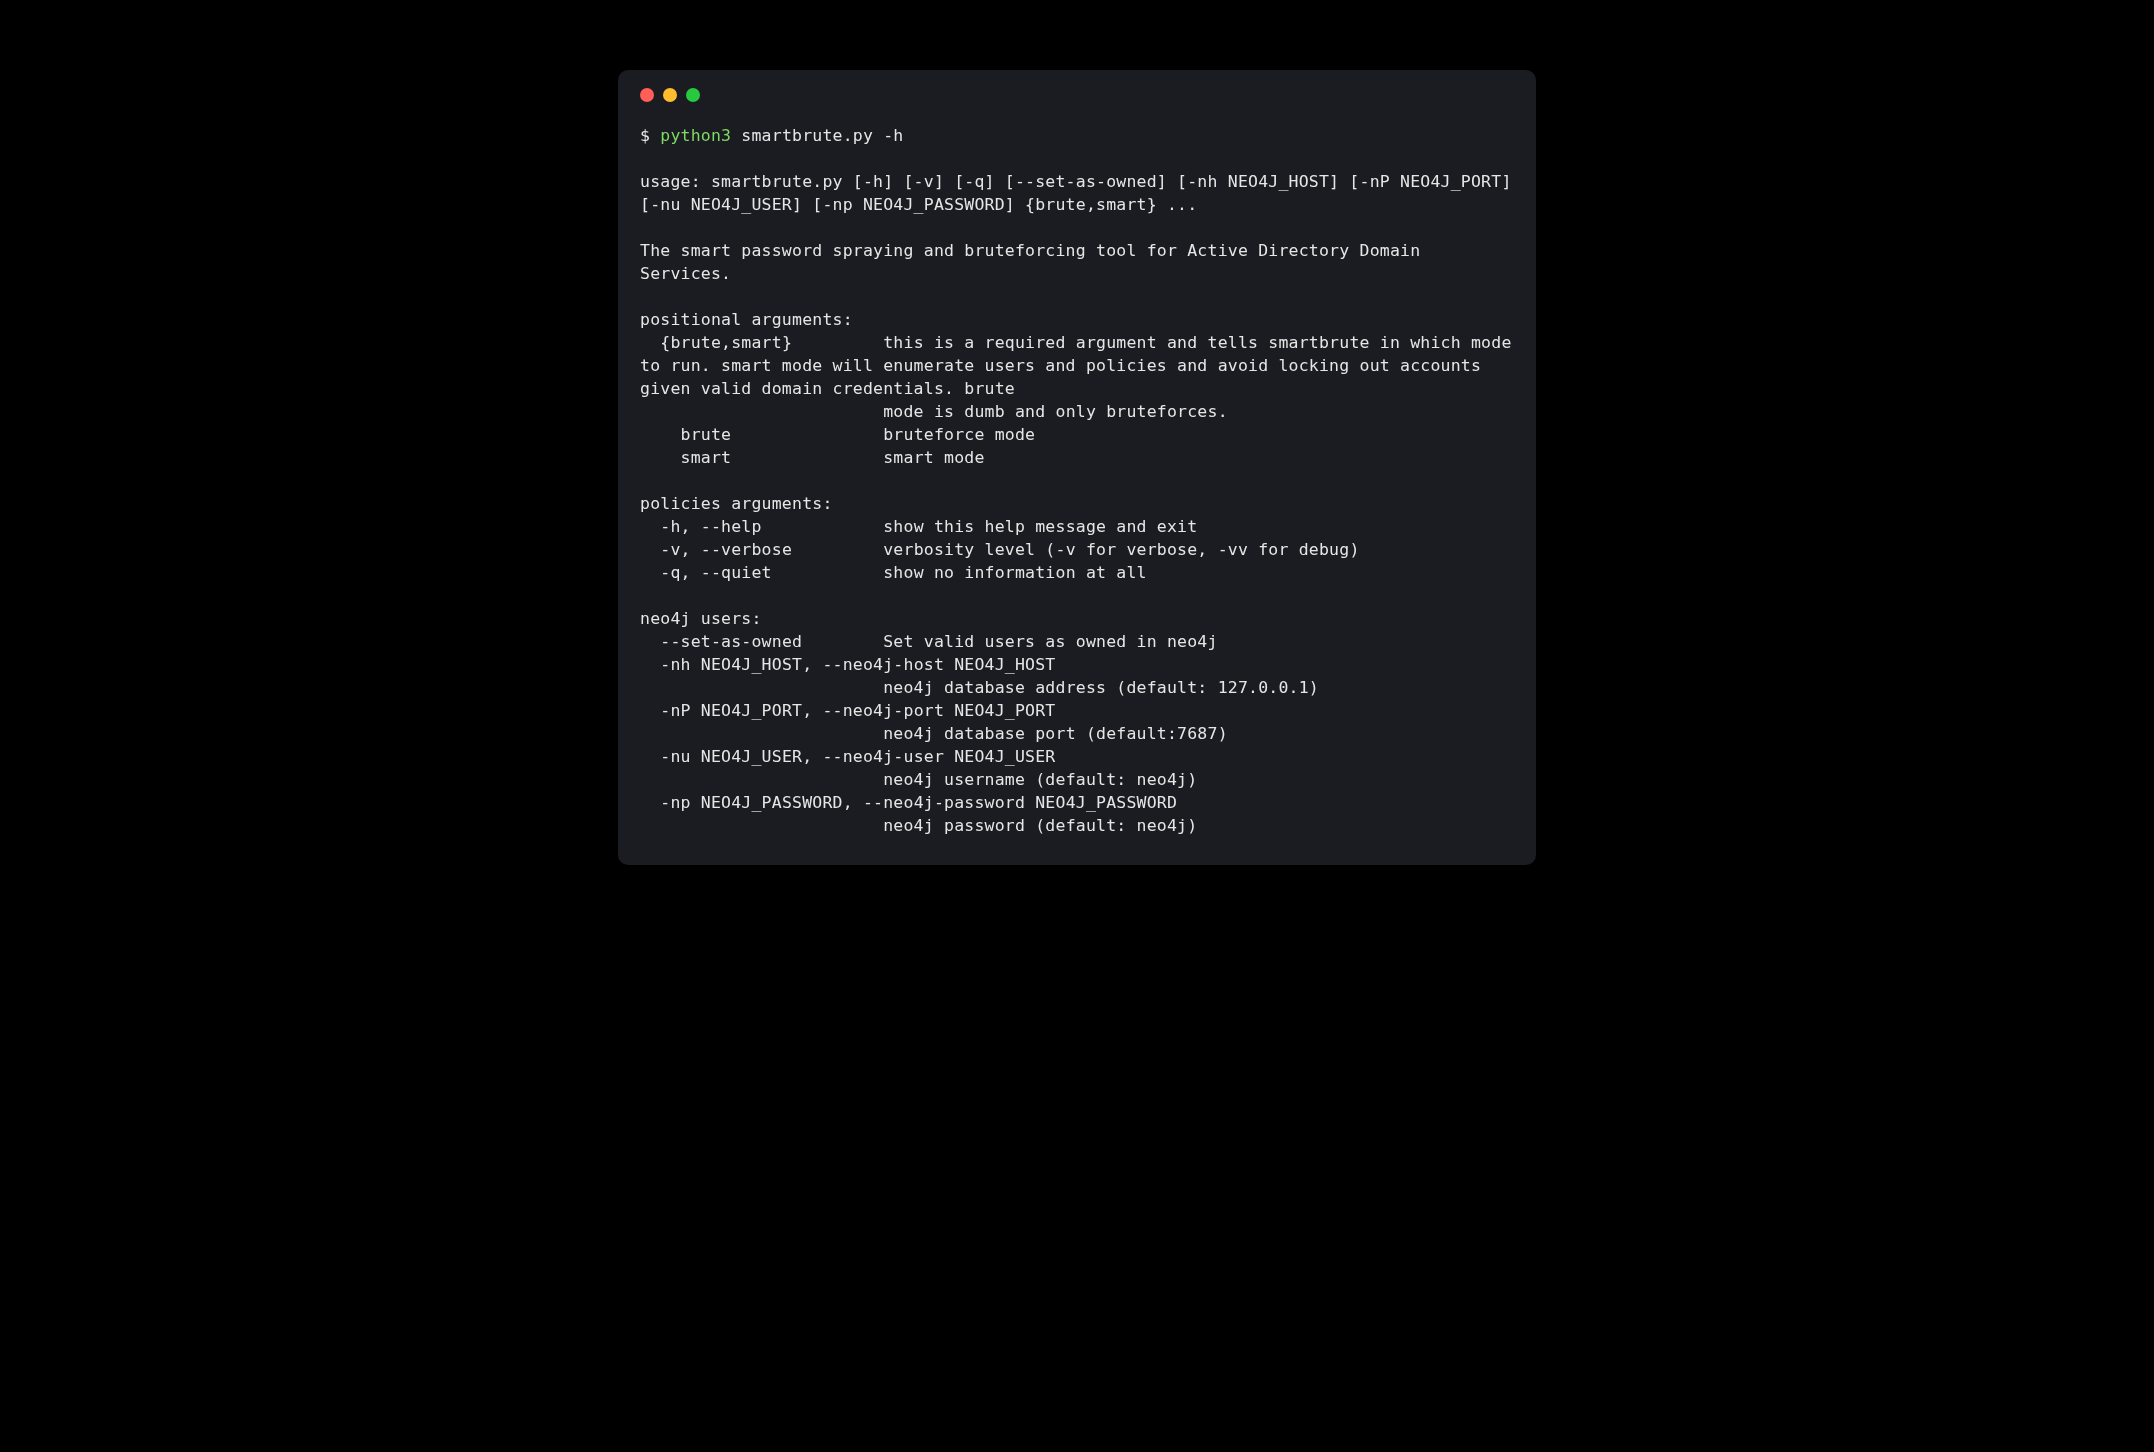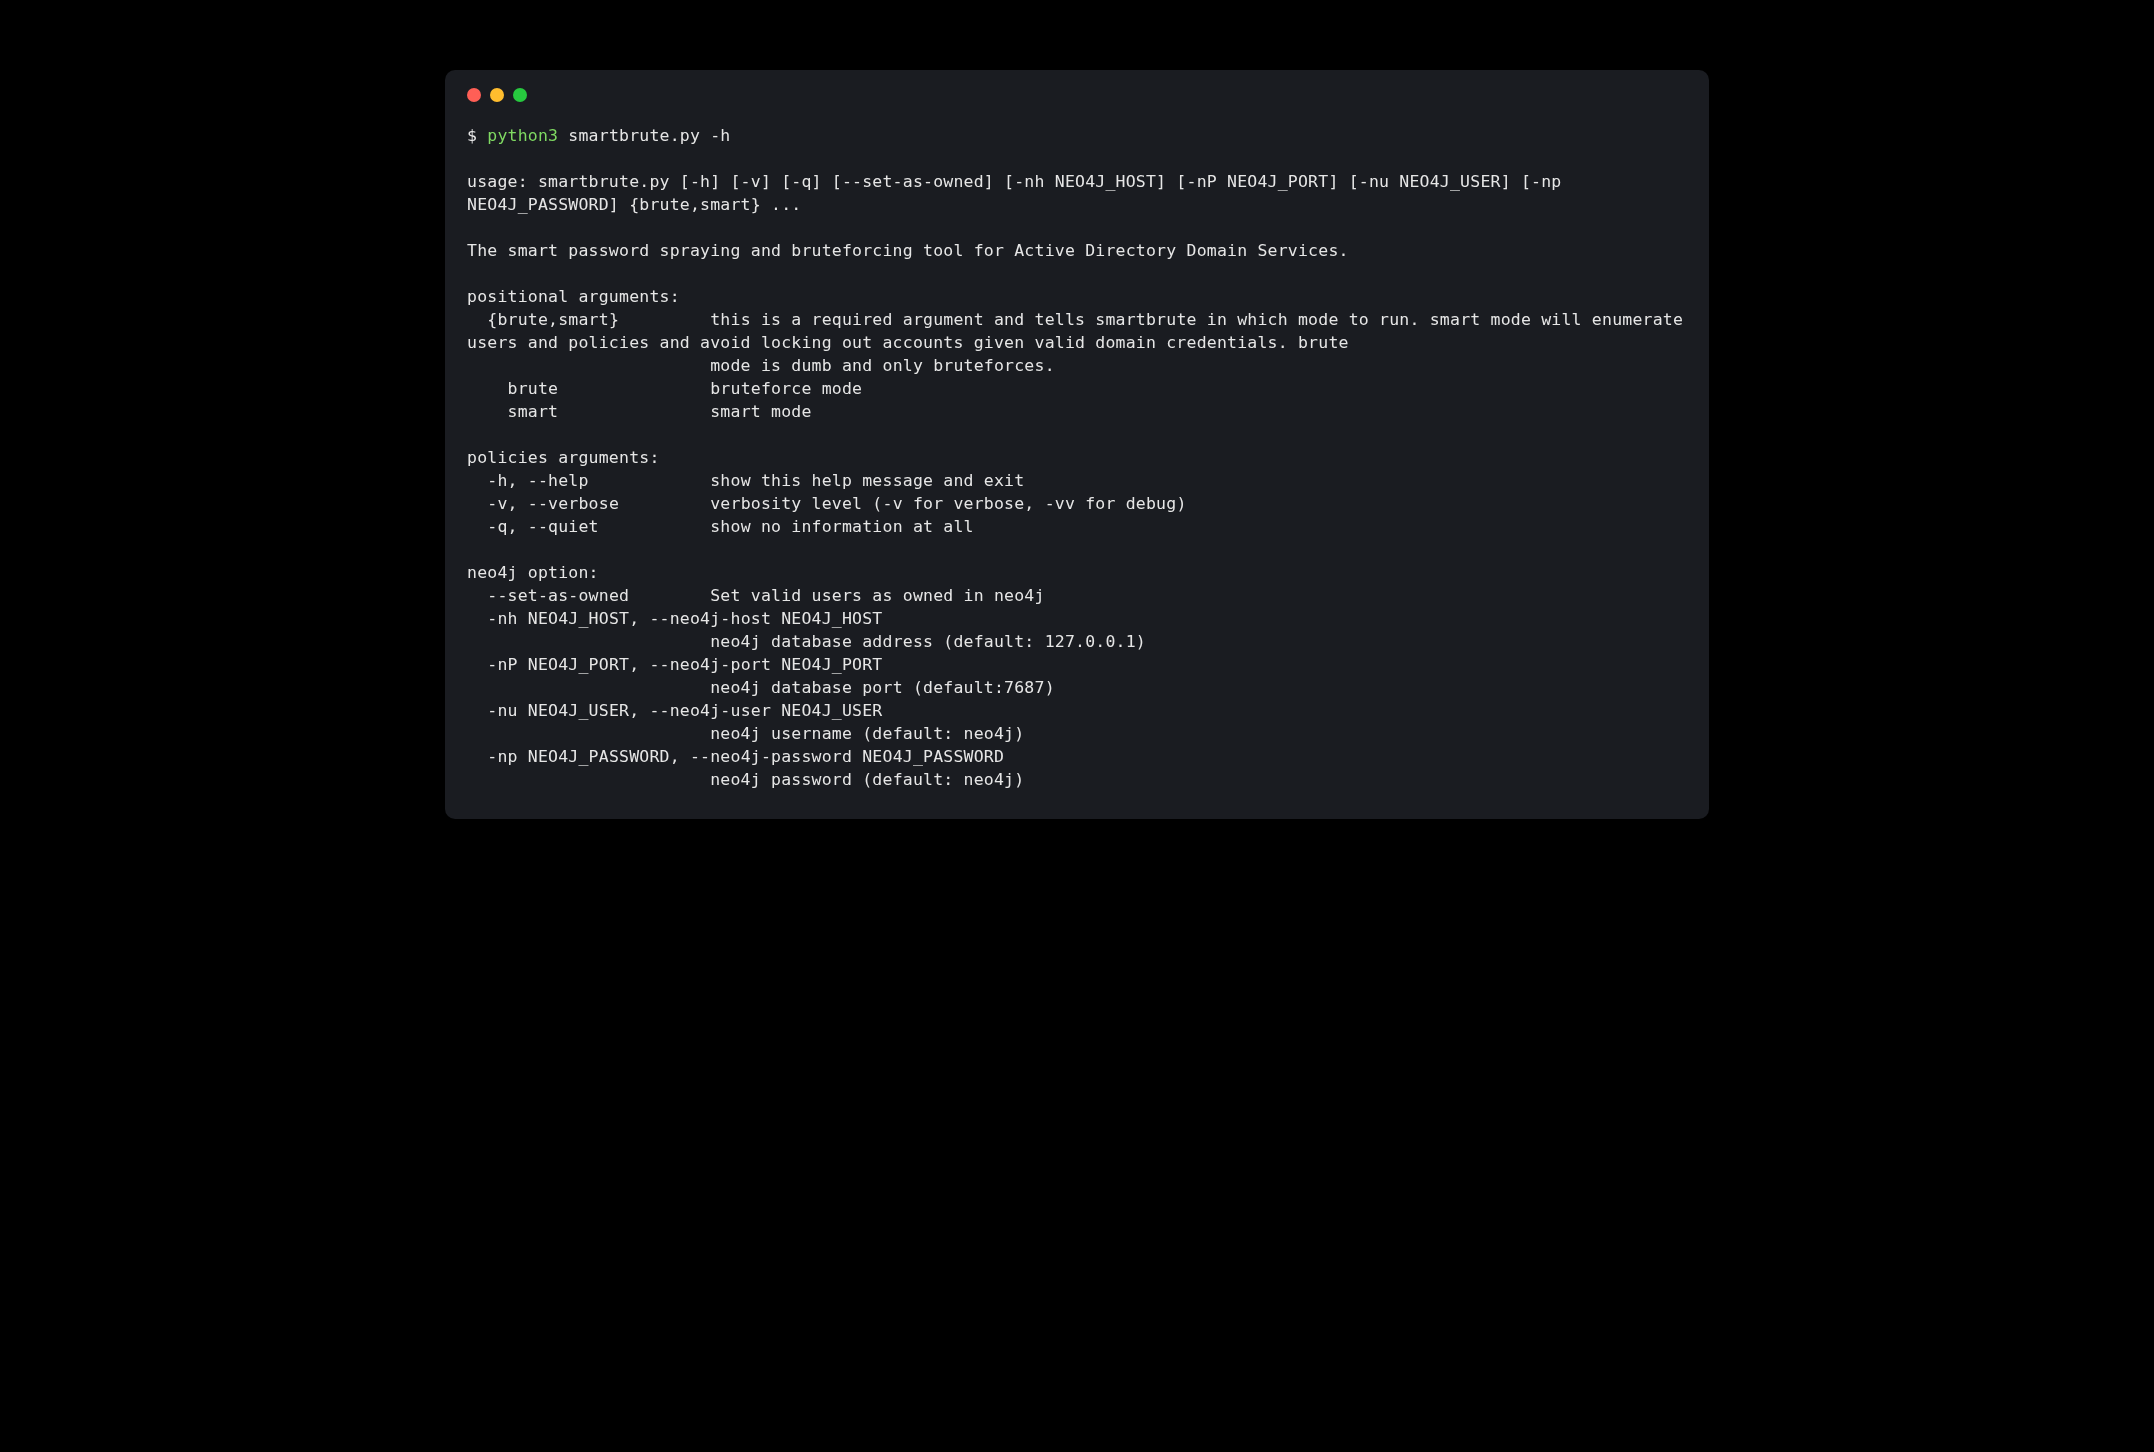--- a/index.html
+++ b/index.html
@@ -13,21 +13,21 @@
       justify-content: center;
       align-items: flex-start;
       padding-top: 70px;
       min-height: 1452px;
       width: 2154px;
       font-family: "SF Mono", "Menlo", "Monaco", "Consolas", monospace;
     }
     .terminal {
       background: #1a1c21;
       border-radius: 10px;
-      width: 1264px;
+      width: 918px;
       padding: 18px 22px 28px 22px;
       box-shadow: 0 10px 30px rgba(0,0,0,0.5);
     }
     .traffic-lights {
       display: flex;
       gap: 9px;
       margin-bottom: 22px;
     }
     .tl {
       width: 14px;
@@ -74,21 +74,21 @@
 <span>  {brute,smart}         this is a required argument and tells smartbrute in which mode to run. smart mode will enumerate users and policies and avoid locking out accounts given valid domain credentials. brute
                         mode is dumb and only bruteforces.
     brute               bruteforce mode
     smart               smart mode</span>
 
 <span>policies arguments:</span>
 <span>  -h, --help            show this help message and exit
   -v, --verbose         verbosity level (-v for verbose, -vv for debug)
   -q, --quiet           show no information at all</span>
 
-<span>neo4j option:</span>
+<span>neo4j users:</span>
 <span>  --set-as-owned        Set valid users as owned in neo4j
   -nh NEO4J_HOST, --neo4j-host NEO4J_HOST
                         neo4j database address (default: 127.0.0.1)
   -nP NEO4J_PORT, --neo4j-port NEO4J_PORT
                         neo4j database port (default:7687)
   -nu NEO4J_USER, --neo4j-user NEO4J_USER
                         neo4j username (default: neo4j)
   -np NEO4J_PASSWORD, --neo4j-password NEO4J_PASSWORD
                         neo4j password (default: neo4j)</span></div>
 </div>

